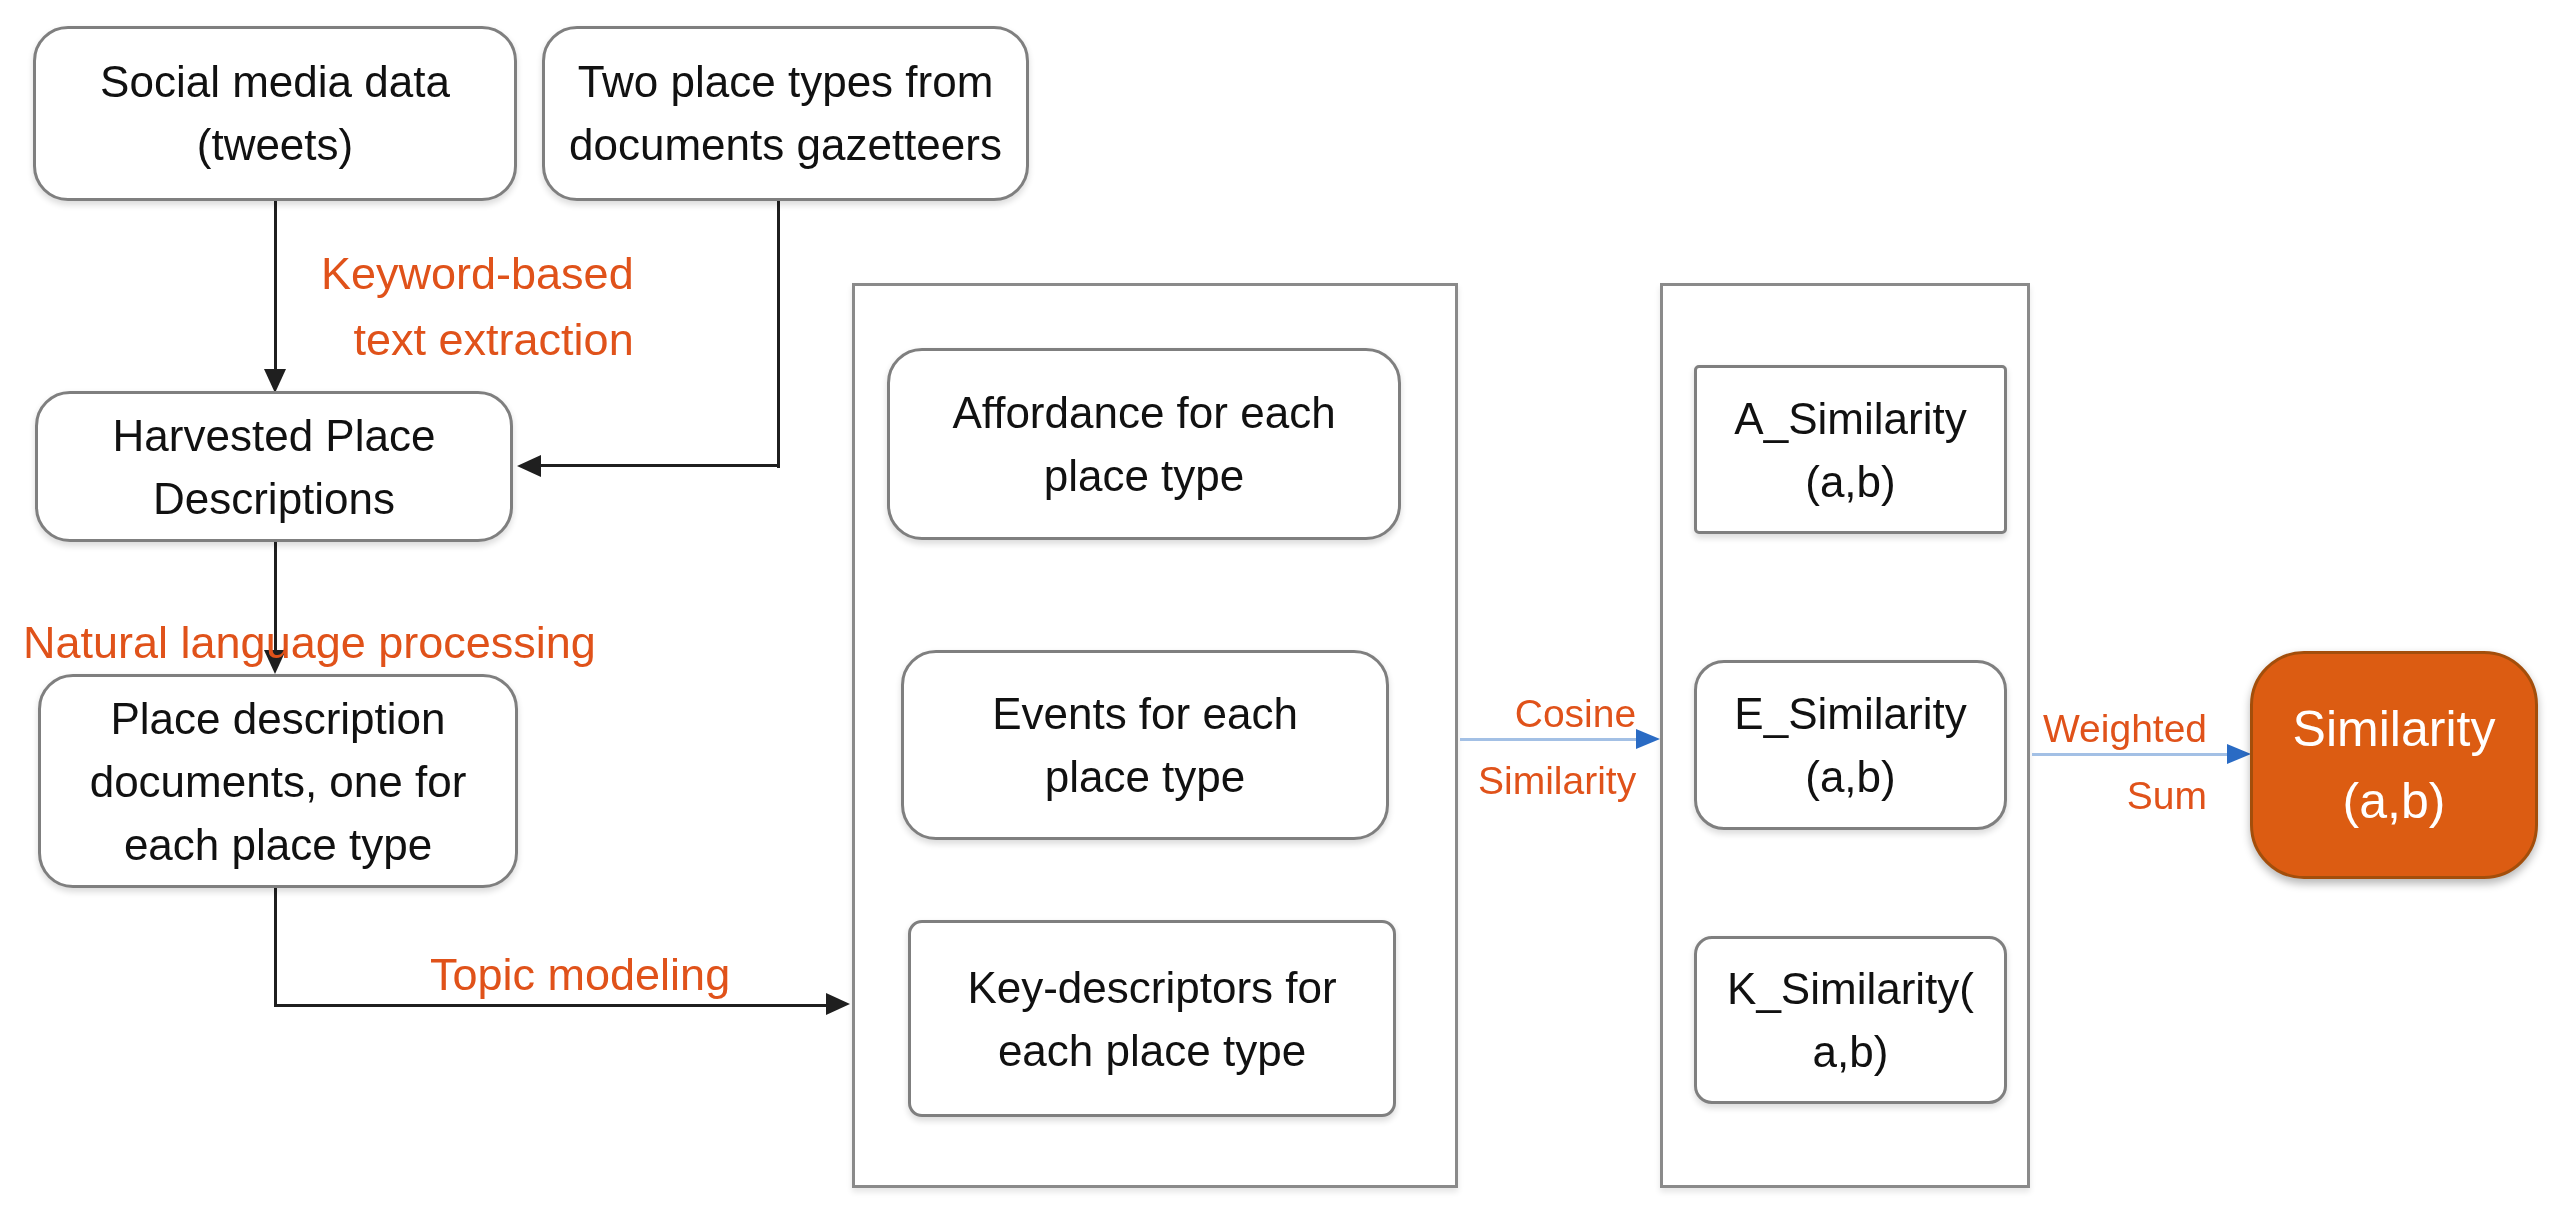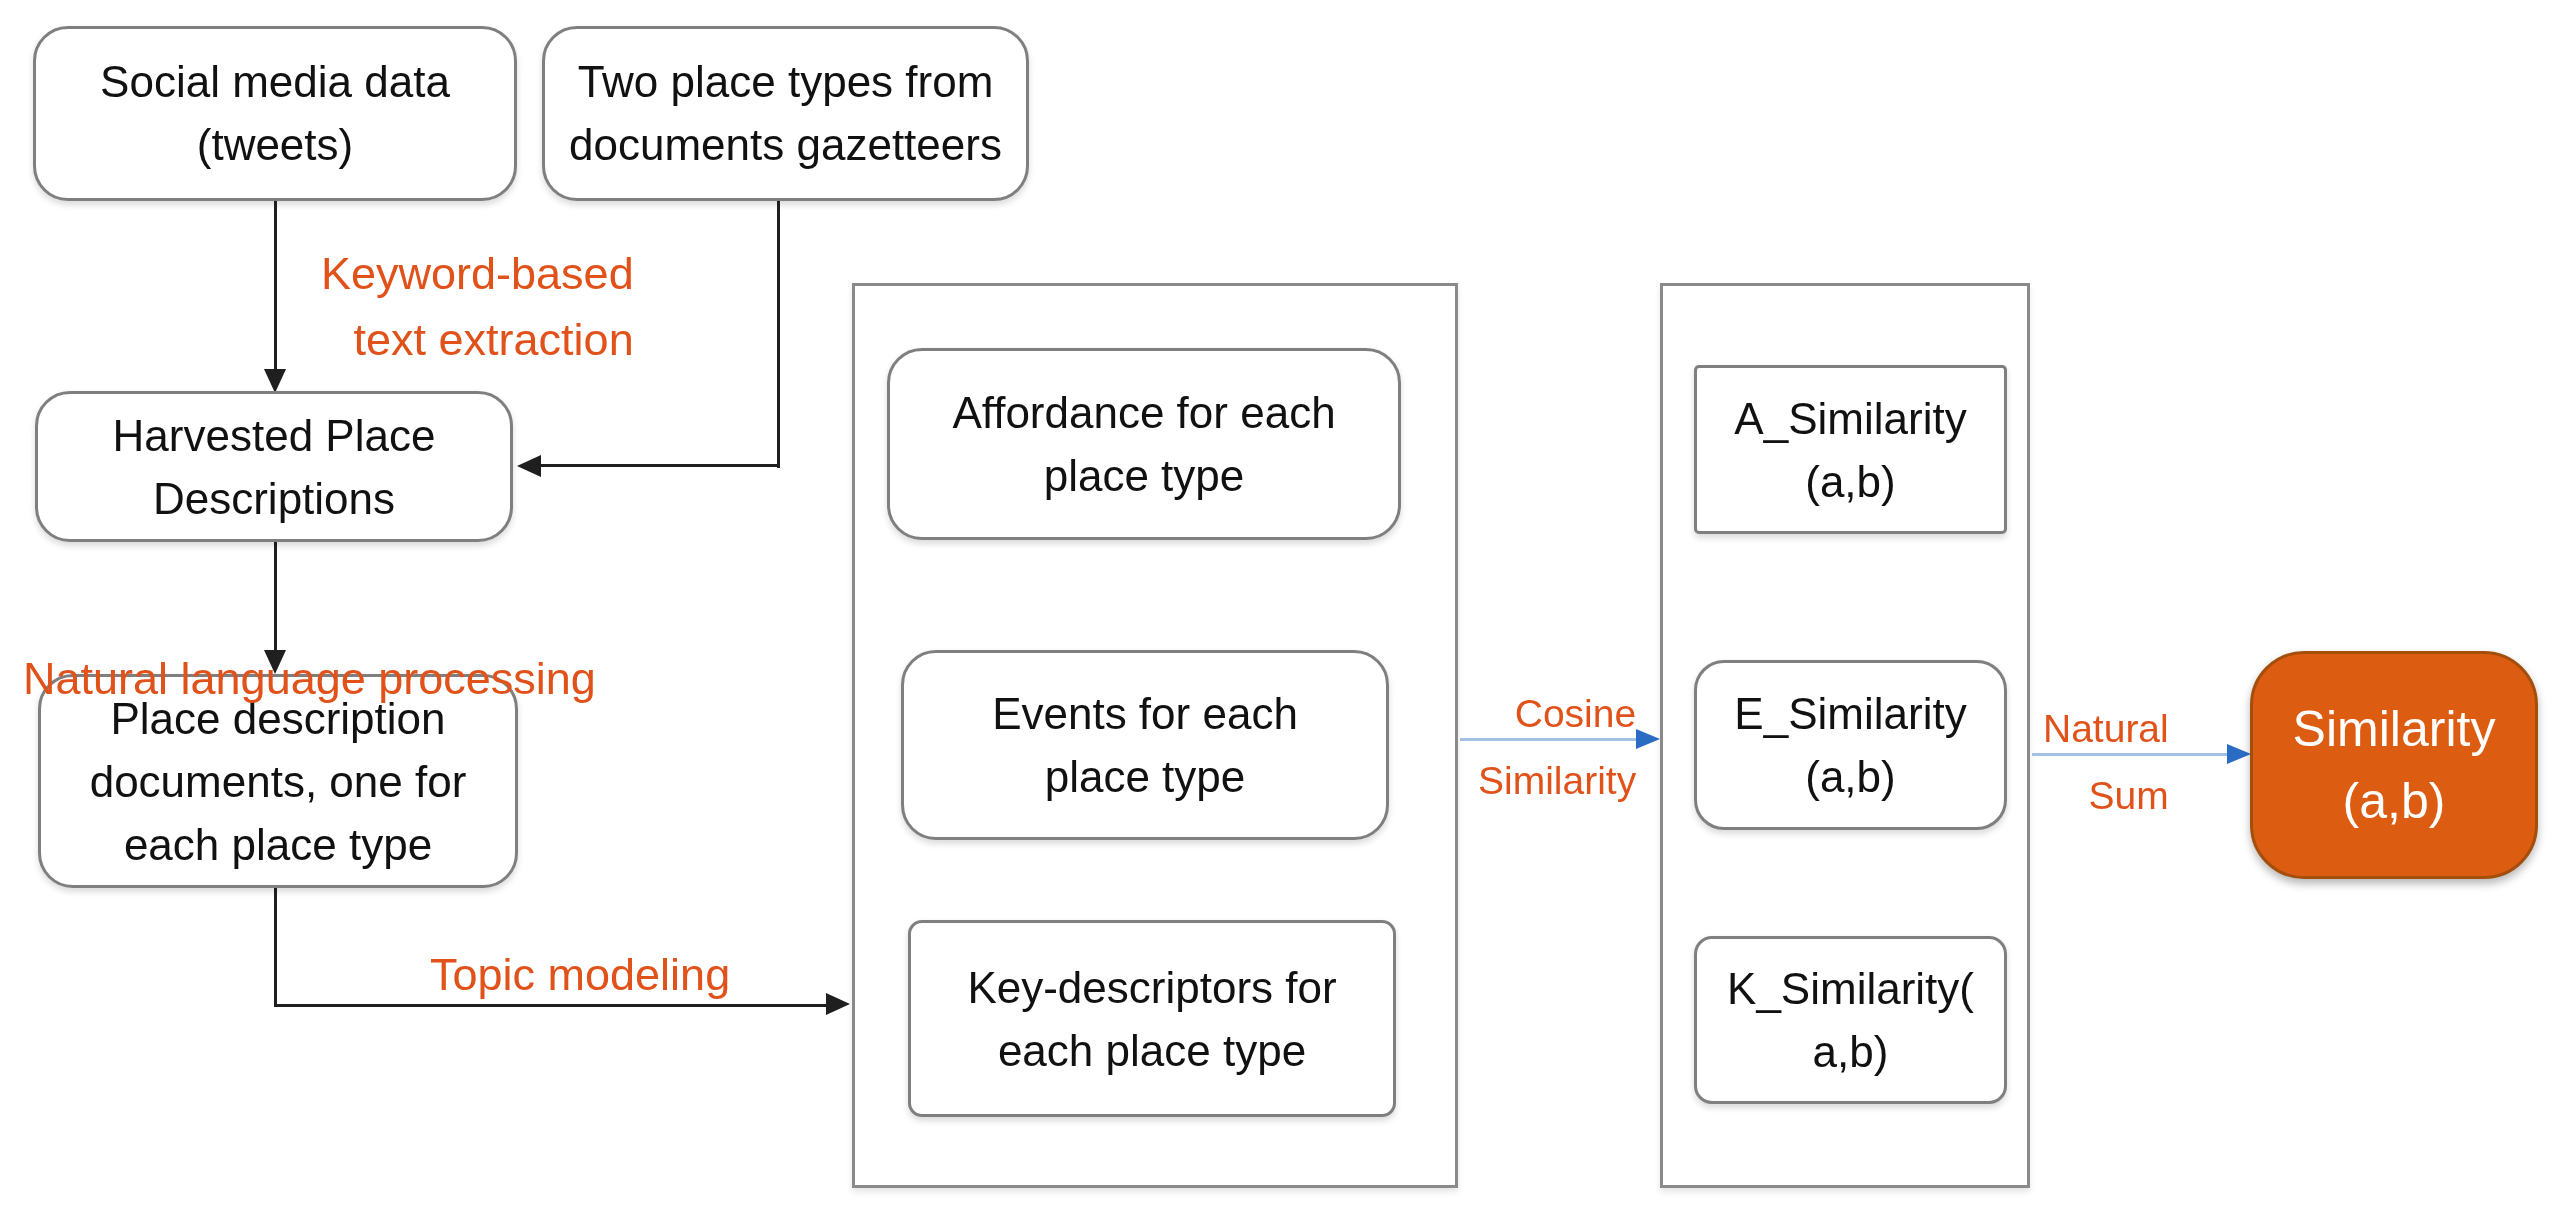--- a/index.html
+++ b/index.html
@@ -132,32 +132,32 @@
   <div class="node accent" style="left:2250px;top:651px;width:288px;height:228px;">
       <div class="tl">Similarity</div>
       <div class="tl">(a,b)</div>
     </div>
 
   <div class="lbl" style="left:321px;top:241px;">
       <div class="tl">Keyword-based</div>
       <div class="tl">text extraction</div>
     </div>
 
-  <div class="lbl" style="left:23px;top:610px;margin-top:36px;">
+  <div class="lbl" style="left:23px;top:610px;">
       <div class="tl">Natural language processing</div>
     </div>
 
   <div class="lbl" style="left:430px;top:942px;">
       <div class="tl">Topic modeling</div>
     </div>
 
   <div class="lbl small" style="left:1478px;top:680px;">
       <div class="tl">Cosine</div>
       <div class="tl">Similarity</div>
     </div>
 
   <div class="lbl small" style="left:2043px;top:695px;">
-      <div class="tl">Natural</div>
+      <div class="tl">Weighted</div>
       <div class="tl">Sum</div>
     </div>
 
 </div>
 
 
 </body></html>

